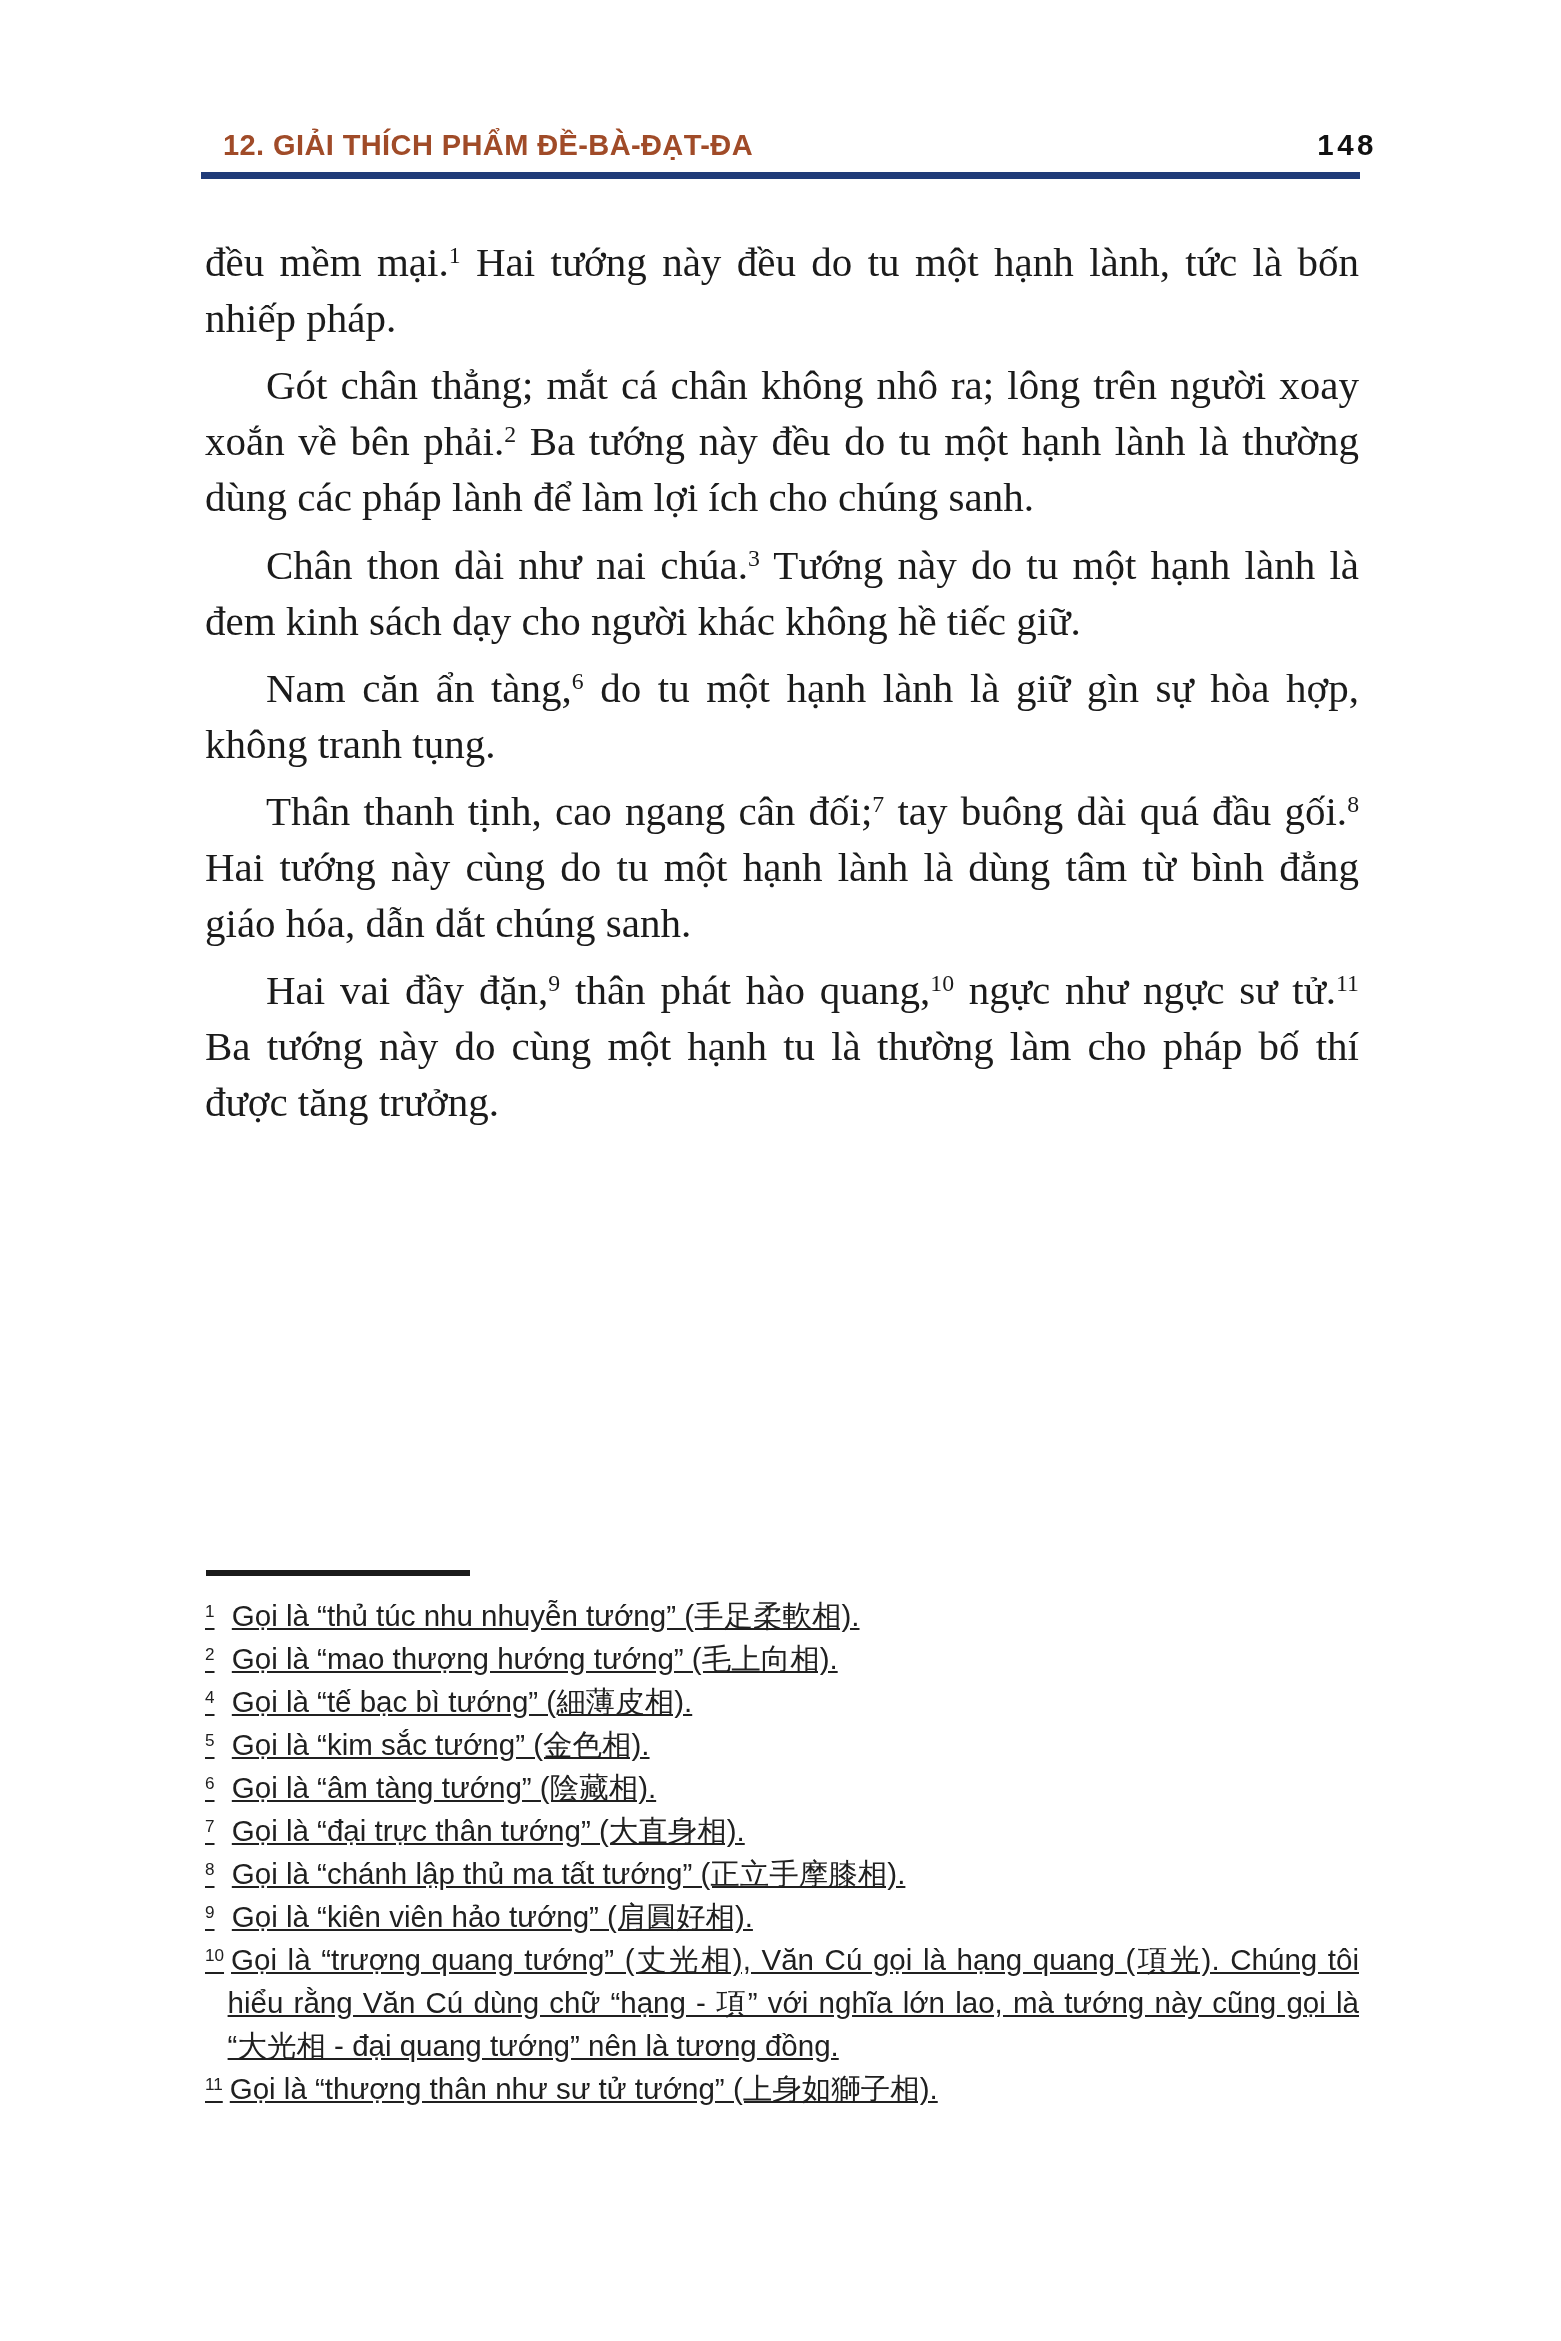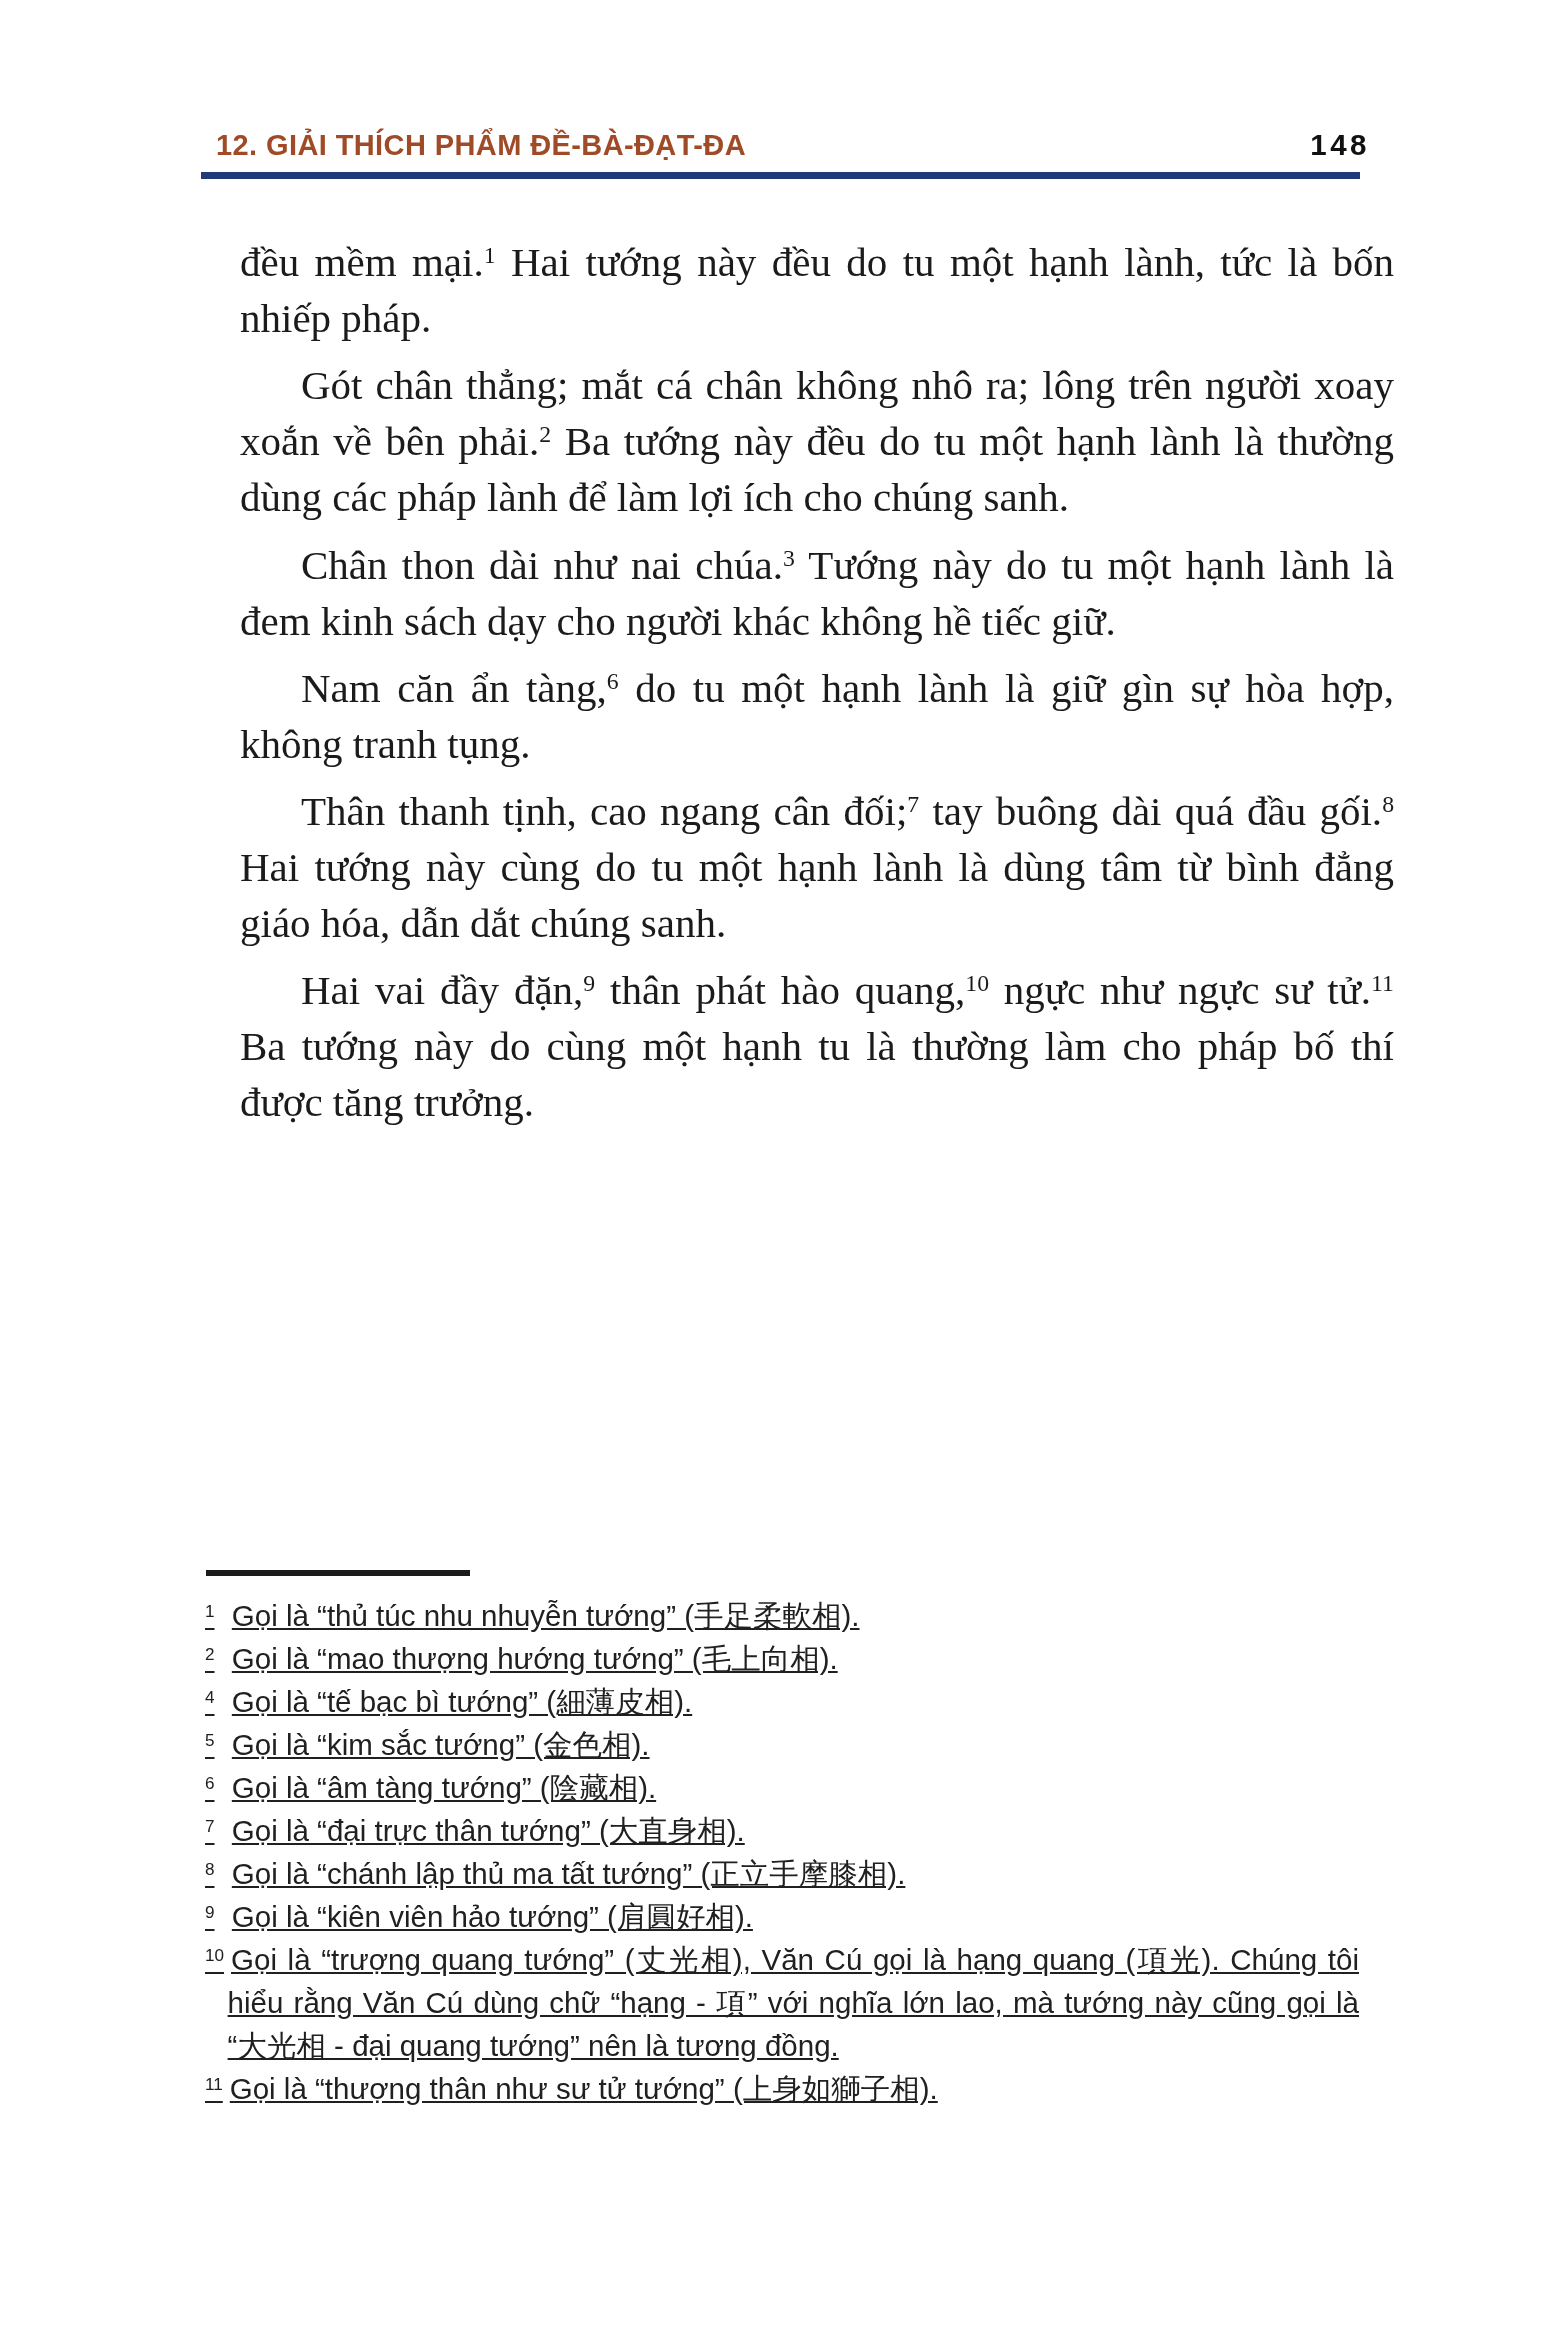--- a/index.html
+++ b/index.html
@@ -7,21 +7,21 @@
     position: relative;
     width: 1561px;
     height: 2342px;
     background: #ffffff;
     overflow: hidden;
     font-family: "Liberation Serif", "DejaVu Serif", serif;
     color: #1b1b1b;
   }
   .page-header {
     position: absolute;
-    left: 216px;
+    left: 223px;
     top: 128px;
     width: 1154px;
     display: flex;
     justify-content: space-between;
     align-items: baseline;
   }
   .chapter-title {
     font-family: "Liberation Sans", "DejaVu Sans", sans-serif;
     font-weight: bold;
     font-size: 29px;
@@ -95,21 +95,21 @@
 
 <div class="page" style="background: rgb(255, 255, 255);">
 
   <header class="page-header">
     <span class="chapter-title" style="color: rgb(160, 75, 40);">12. GIẢI THÍCH PHẨM ĐỀ-BÀ-ĐẠT-ĐA</span>
     <span class="page-number">148</span>
   </header>
 
   <div class="header-rule" style="background: rgb(31, 59, 120);"></div>
 
-  <main class="body-text" id="body-text" style="color: rgb(27, 27, 27); margin-left: 35px;">
+  <main class="body-text" id="body-text" style="color: rgb(27, 27, 27);">
       <p class="para">đều mềm mại.<sup>1</sup> Hai tướng này đều do tu một hạnh lành, tức là bốn nhiếp pháp.</p>
       <p class="para indent">Gót chân thẳng; mắt cá chân không nhô ra; lông trên người xoay xoắn về bên phải.<sup>2</sup> Ba tướng này đều do tu một hạnh lành là thường dùng các pháp lành để làm lợi ích cho chúng sanh.</p>
       <p class="para indent">Chân thon dài như nai chúa.<sup>3</sup> Tướng này do tu một hạnh lành là đem kinh sách dạy cho người khác không hề tiếc giữ.</p>
       <p class="para indent">Nam căn ẩn tàng,<sup>6</sup> do tu một hạnh lành là giữ gìn sự hòa hợp, không tranh tụng.</p>
       <p class="para indent">Thân thanh tịnh, cao ngang cân đối;<sup>7</sup> tay buông dài quá đầu gối.<sup>8</sup> Hai tướng này cùng do tu một hạnh lành là dùng tâm từ bình đẳng giáo hóa, dẫn dắt chúng sanh.</p>
       <p class="para indent">Hai vai đầy đặn,<sup>9</sup> thân phát hào quang,<sup>10</sup> ngực như ngực sư tử.<sup>11</sup> Ba tướng này do cùng một hạnh tu là thường làm cho pháp bố thí được tăng trưởng.</p>
     </main>
 
   <div class="footnote-separator" style="background: rgb(27, 27, 27);"></div>
 

